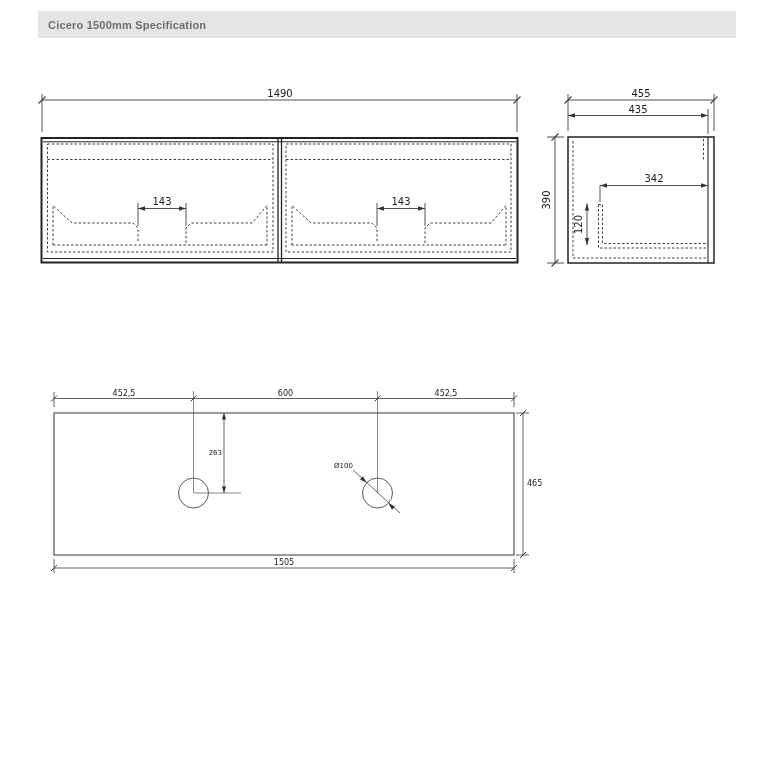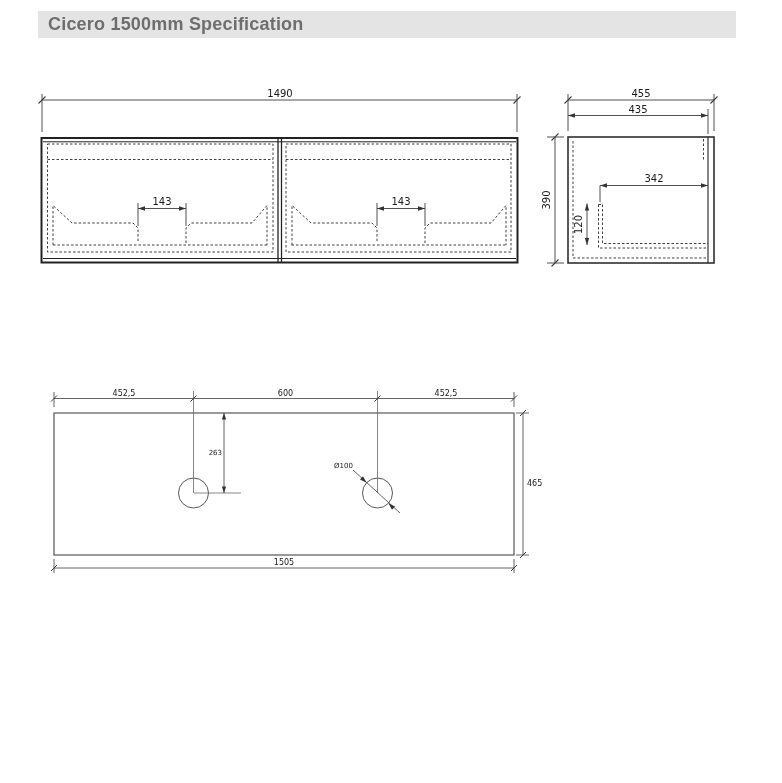--- a/index.html
+++ b/index.html
@@ -12,21 +12,21 @@
   }
   .header-bar{
     position:absolute;
     left:38px;top:11px;
     width:698px;height:27px;
     background:#e4e4e4;
     display:flex;align-items:center;
   }
   .header-bar .title{
     padding-left:10px;
-    font-size:18px;
+    font-size:11px;
     font-weight:bold;
     color:#6e6e6e;
     letter-spacing:0.2px;
   }
   svg.drawing{position:absolute;left:0;top:0;}
   svg text{
     font-family:"DejaVu Sans", sans-serif;
     fill:#1a1a1a;
   }
   .t10{font-size:10px;}

